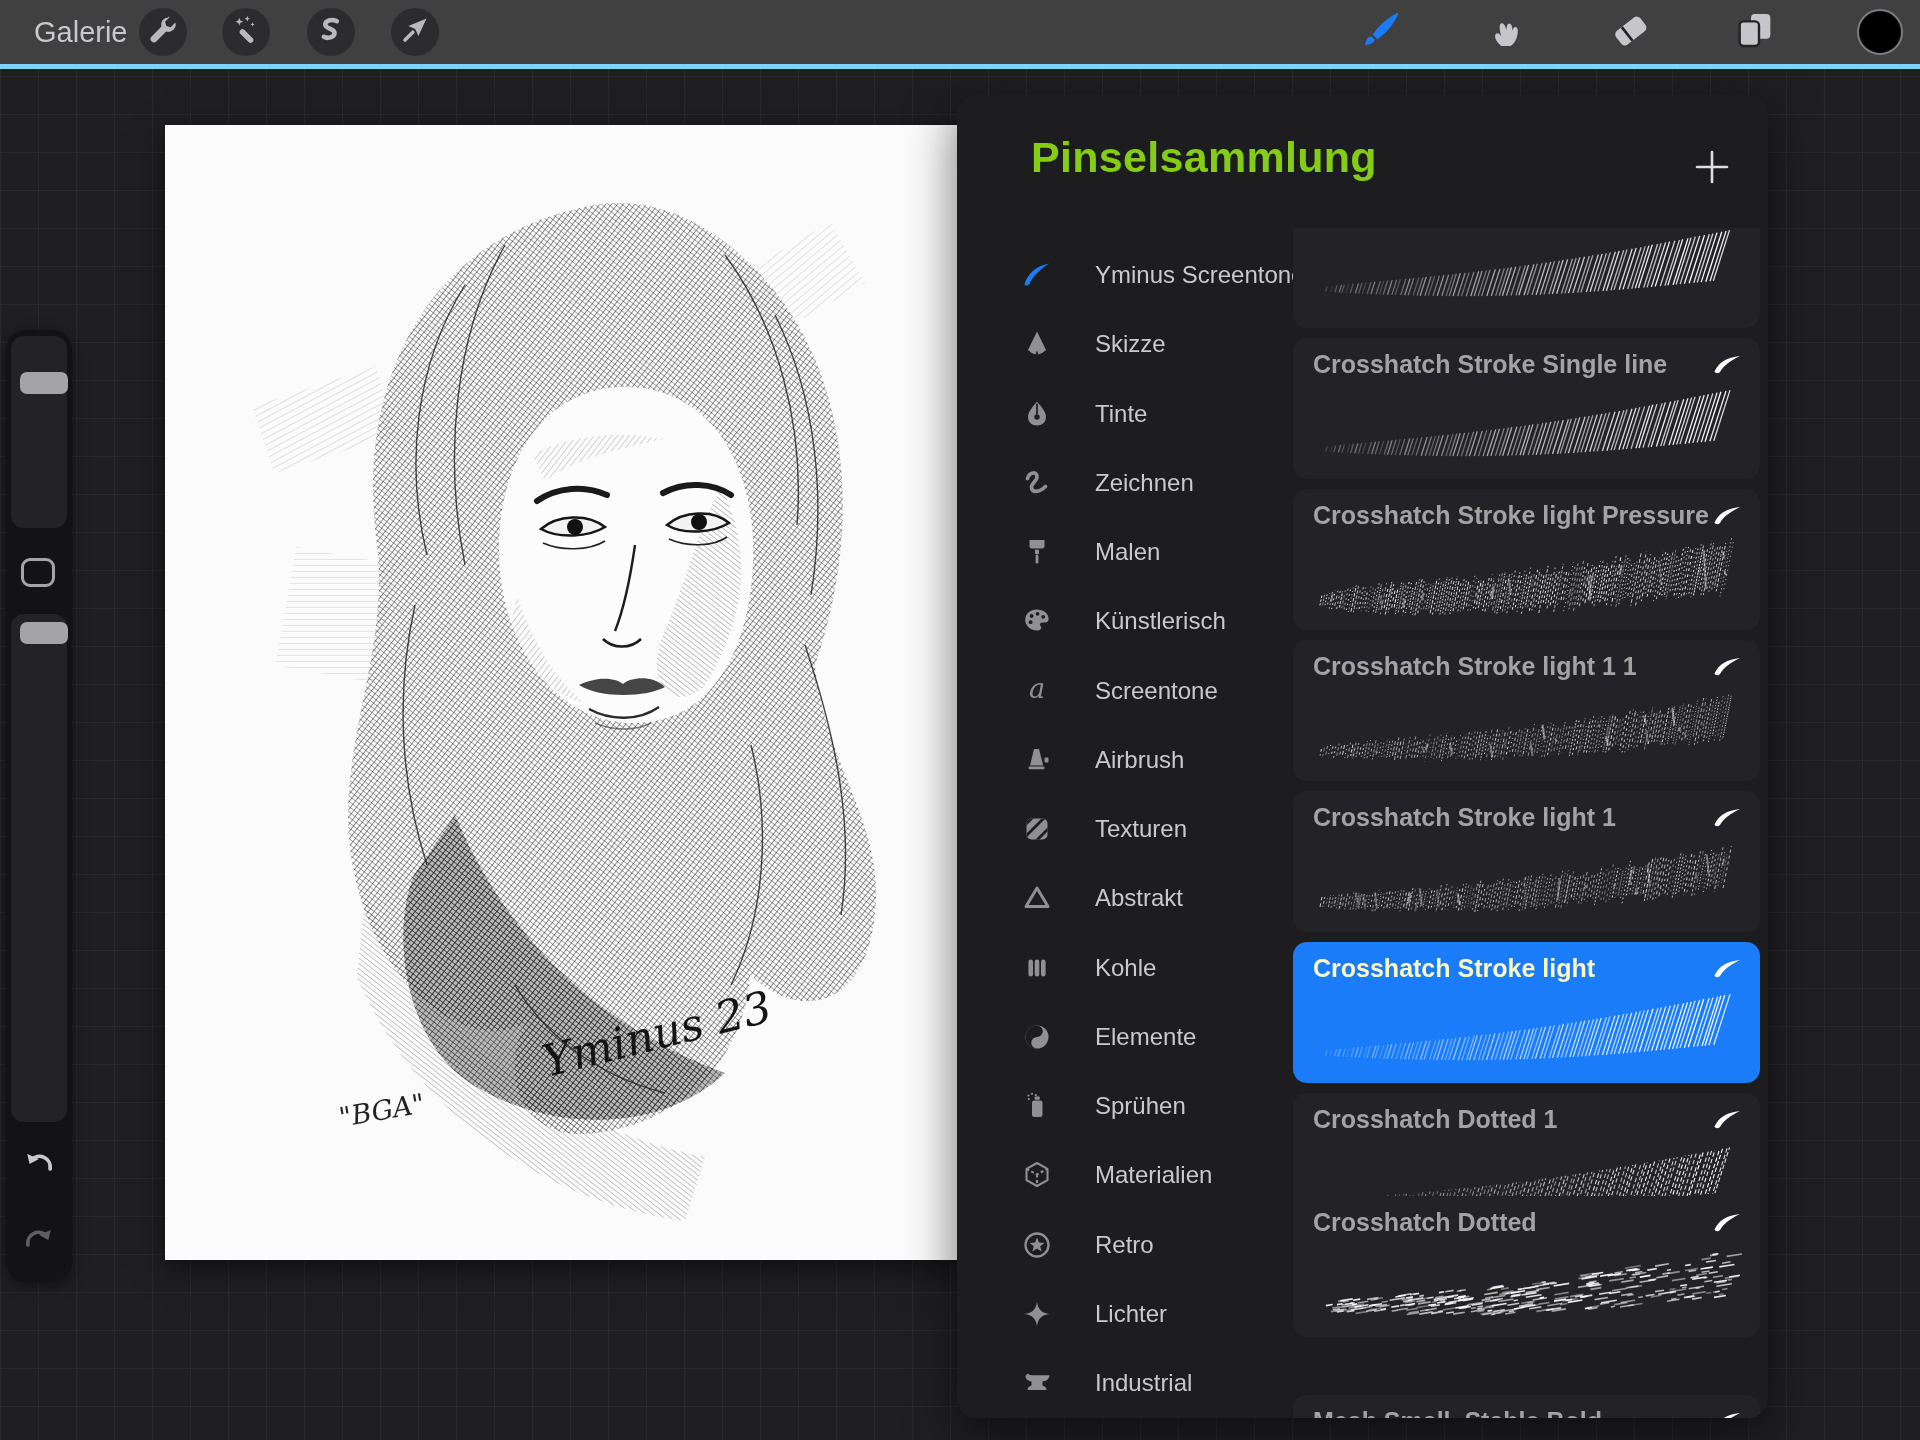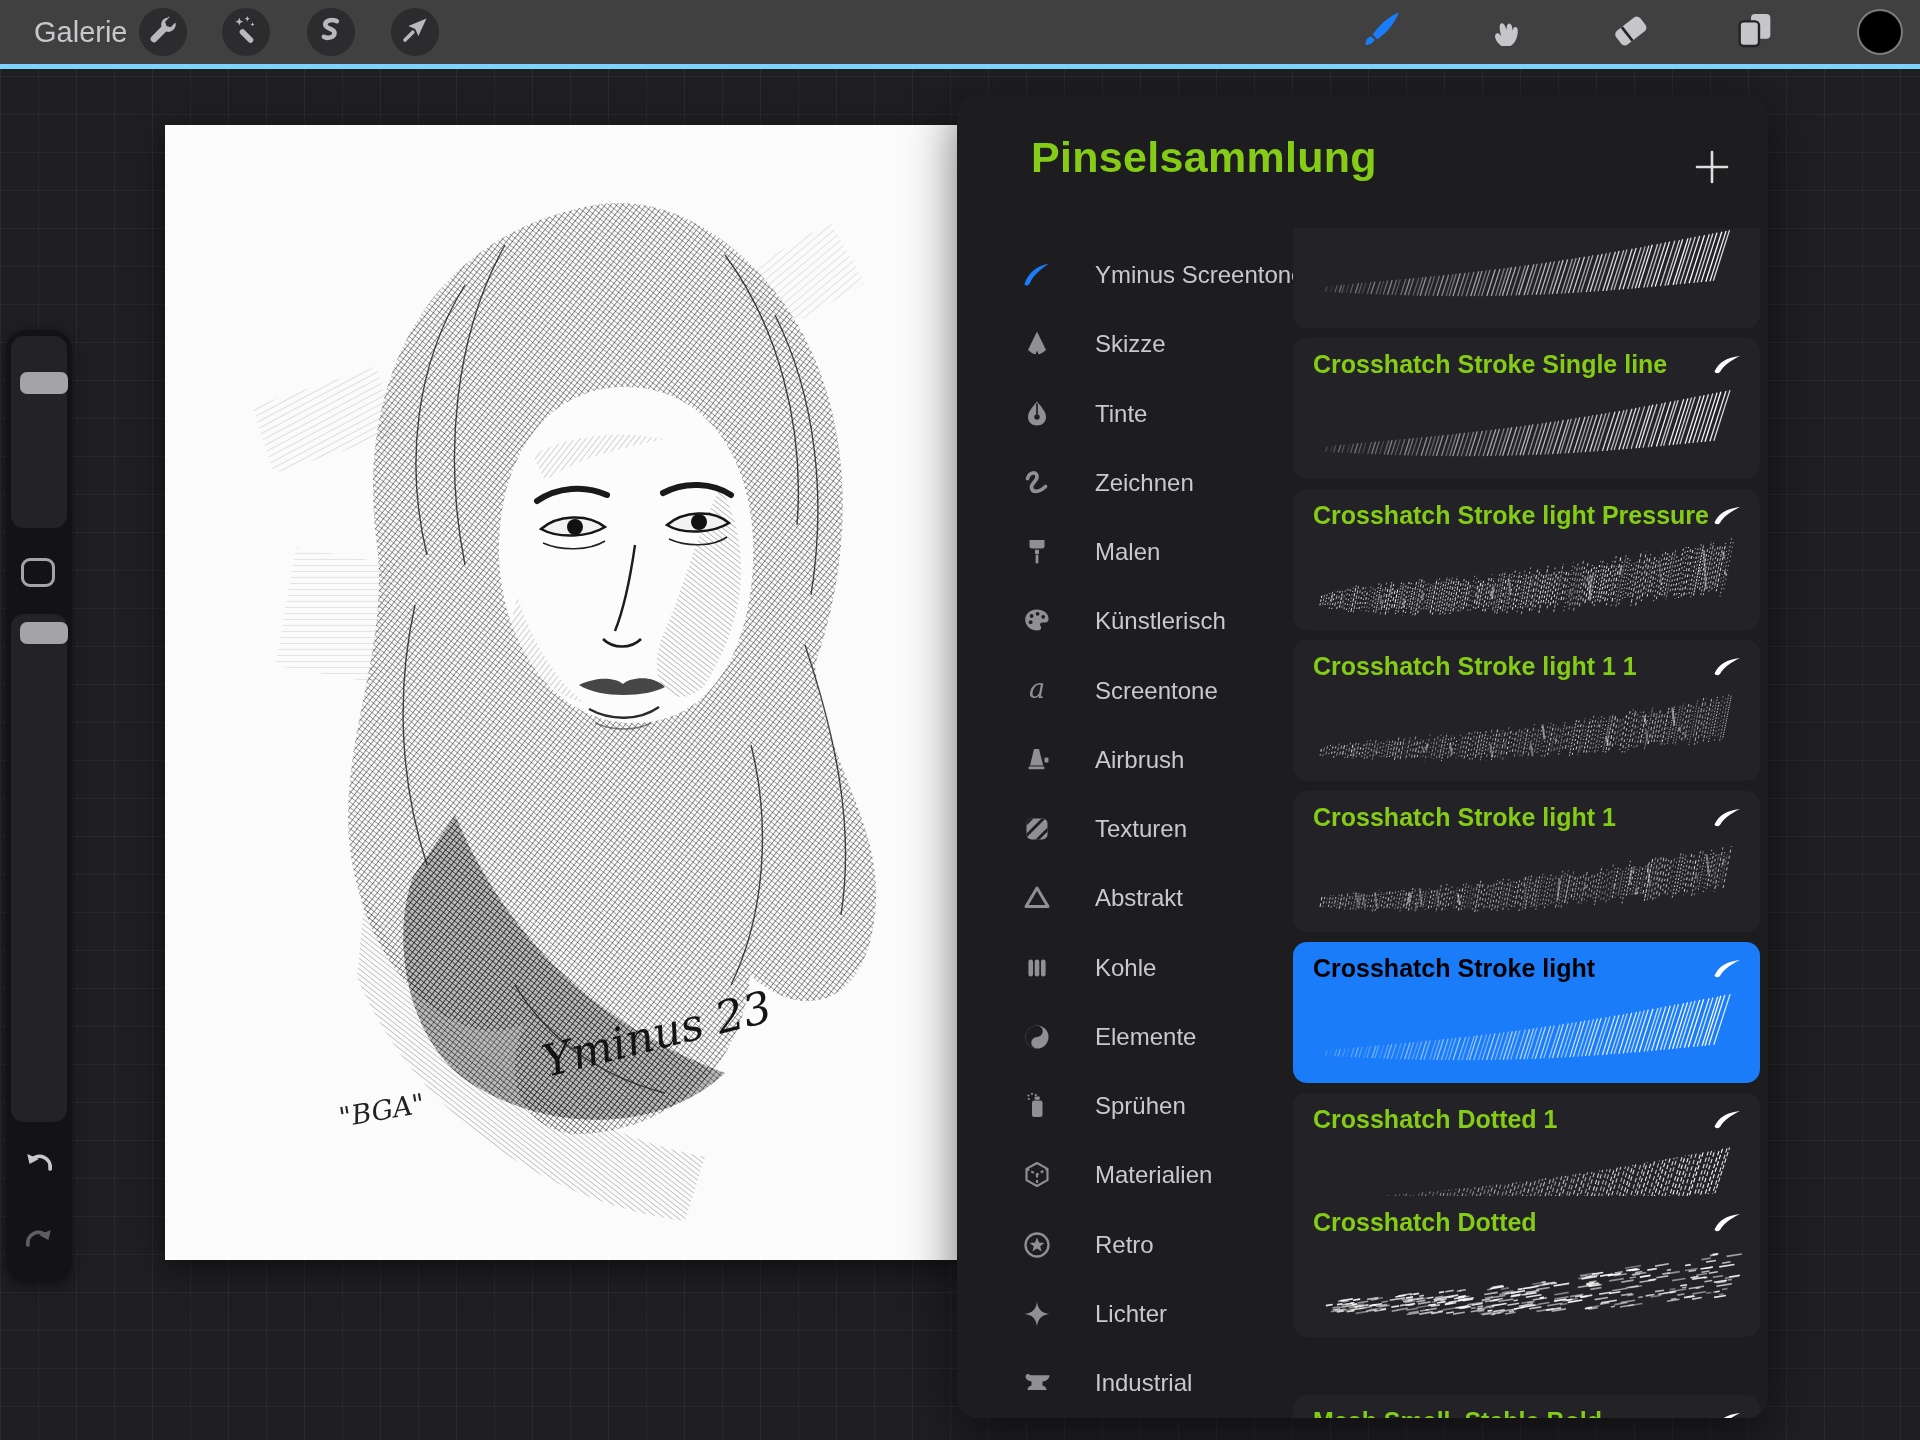--- a/index.html
+++ b/index.html
@@ -35,22 +35,22 @@
   #panel{position:absolute;left:957px;top:95px;width:811px;height:1323px;background:#1d1d20;border-radius:20px;overflow:hidden;z-index:30;box-shadow:0 14px 50px rgba(0,0,0,.55)}
   #panel-title{position:absolute;left:74px;top:38px;font-size:43px;font-weight:700;color:#84cc16;letter-spacing:.3px;white-space:nowrap}
   #add-btn{position:absolute;left:735px;top:52px;width:40px;height:40px;display:flex;align-items:center;justify-content:center}
   #cat-list{position:absolute;left:0;top:133px;width:336px;height:1190px;overflow:hidden}
   .cat-row{position:absolute;left:40px;width:290px;height:48px;cursor:default}
   .cat-icon{position:absolute;left:25px;top:50%;transform:translateY(-50%);width:30px;height:30px;display:flex;align-items:center;justify-content:center}
   .cat-label{position:absolute;left:98px;top:50%;transform:translateY(-50%);font-size:24px;color:#c9c9cd;white-space:nowrap}
   #brush-list{position:absolute;left:336px;top:133px;width:467px;height:1190px;overflow:hidden}
   .brush-card{position:absolute;left:0;width:467px;height:141px;background:#232327;border-radius:14px}
   .brush-card.selected{background:#1a7cf8}
-  .brush-title{position:absolute;left:20px;top:12px;font-size:25px;font-weight:700;color:#84cc16;white-space:nowrap}
-  .brush-card.selected .brush-title{color:#000000}
+  .brush-title{position:absolute;left:20px;top:12px;font-size:25px;font-weight:700;color:#a3a3a3;white-space:nowrap}
+  .brush-card.selected .brush-title{color:#fef9c3}
   .brush-swoosh{position:absolute;right:18px;top:17px;width:30px;height:19px}
   .brush-preview{position:absolute;left:8px;top:47px;width:450px;height:88px}
 </style>
 </head>
 <body>
 
 <div id="toolbar">
   <div id="gallery-label">Galerie</div>
   <div id="left-tools">
       <div class="tool-circle" style="left: 139px; cursor: default;">

